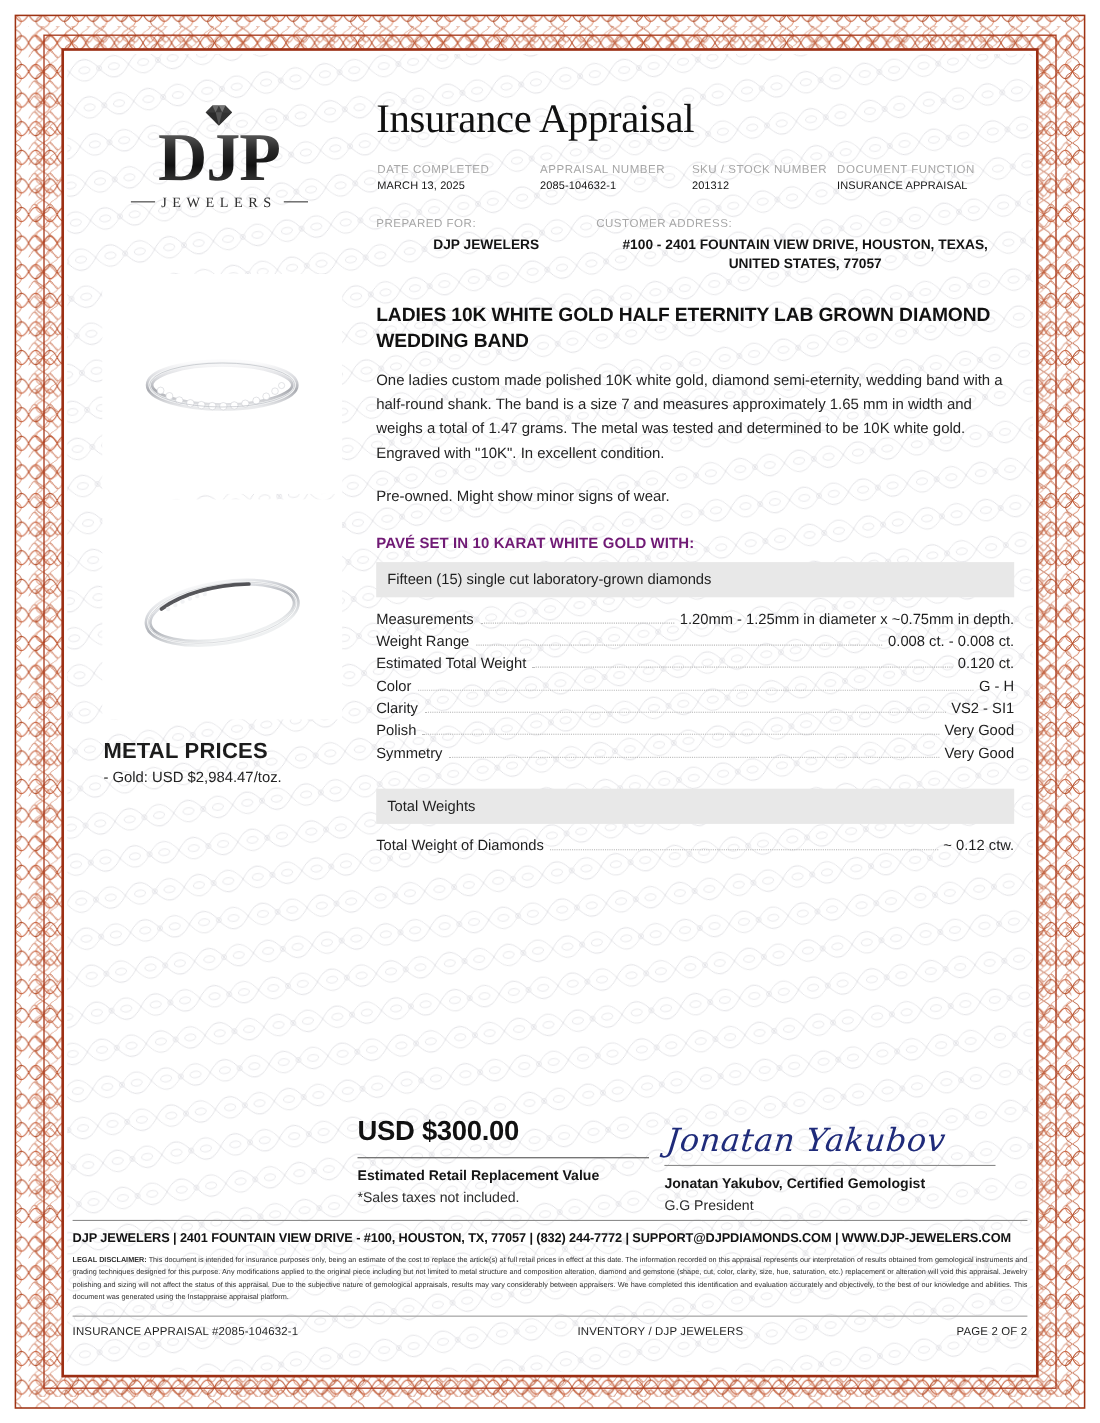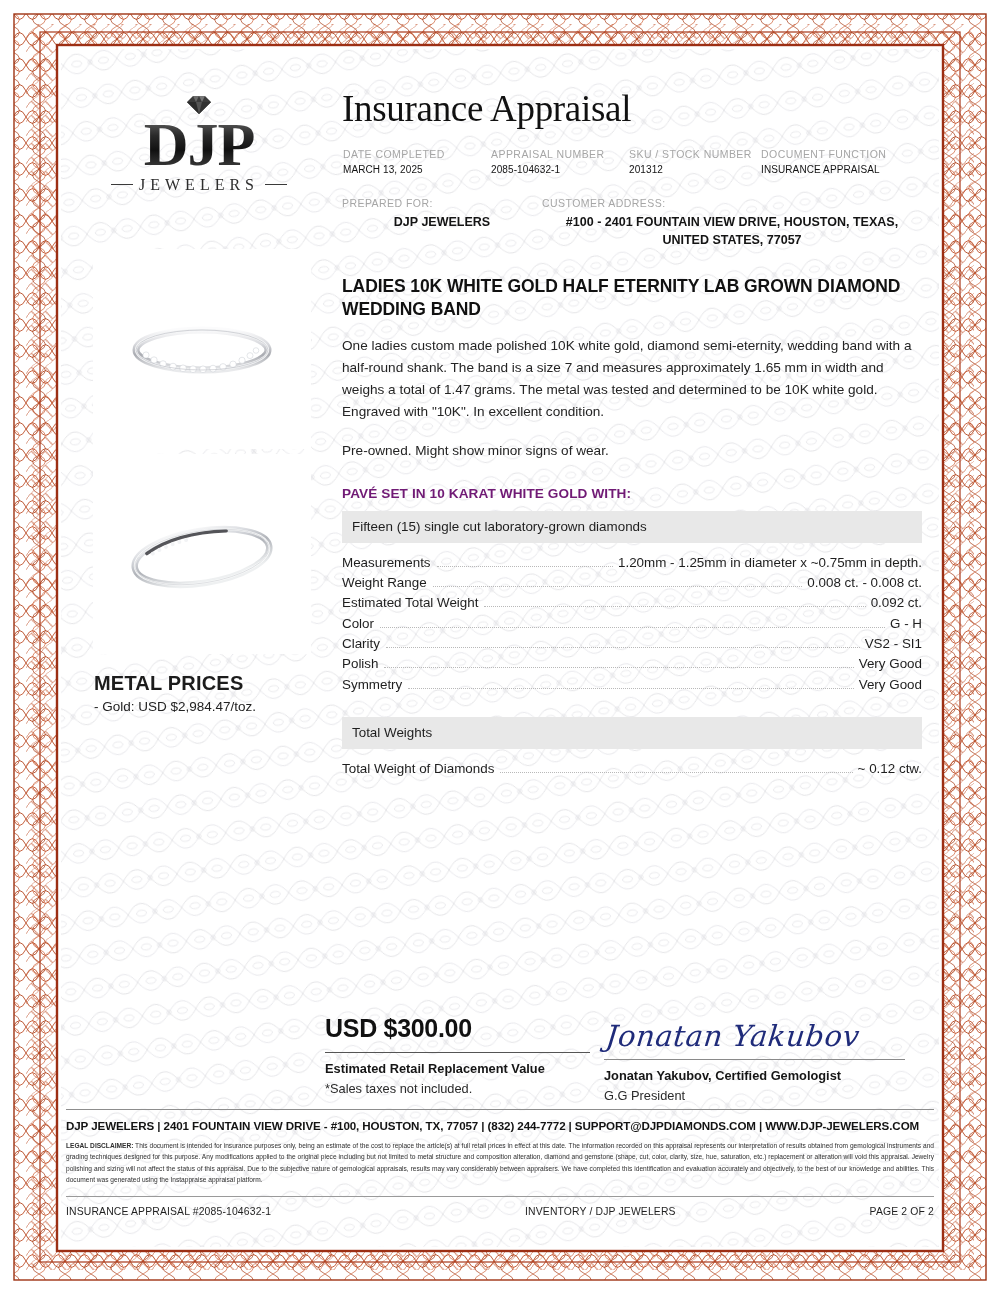--- a/index.html
+++ b/index.html
@@ -78,21 +78,21 @@
     justify-content: center;
     margin-top: 2px;
   }
   .logo-rule-wrap .lr {
     height: 1px;
     background: #3a3a3a;
     width: 22px;
   }
   .logo-sub {
     font-family: "Liberation Serif", serif;
-    font-size: 16px;
+    font-size: 13px;
     letter-spacing: 5px;
     color: #2d2d2d;
   }
 
   
   .photo {
     position: absolute;
     left: 32px;
     width: 218px;
     height: 200px;
@@ -500,21 +500,21 @@
             <span class="spec-val">1.20mm - 1.25mm in diameter x ~0.75mm in depth.</span>
           </div>
           <div class="spec-row">
             <span class="spec-key">Weight Range</span>
             <span class="spec-dots"></span>
             <span class="spec-val">0.008 ct. - 0.008 ct.</span>
           </div>
           <div class="spec-row">
             <span class="spec-key">Estimated Total Weight</span>
             <span class="spec-dots"></span>
-            <span class="spec-val">0.092 ct.</span>
+            <span class="spec-val">0.120 ct.</span>
           </div>
           <div class="spec-row">
             <span class="spec-key">Color</span>
             <span class="spec-dots"></span>
             <span class="spec-val">G - H</span>
           </div>
           <div class="spec-row">
             <span class="spec-key">Clarity</span>
             <span class="spec-dots"></span>
             <span class="spec-val">VS2 - SI1</span>

